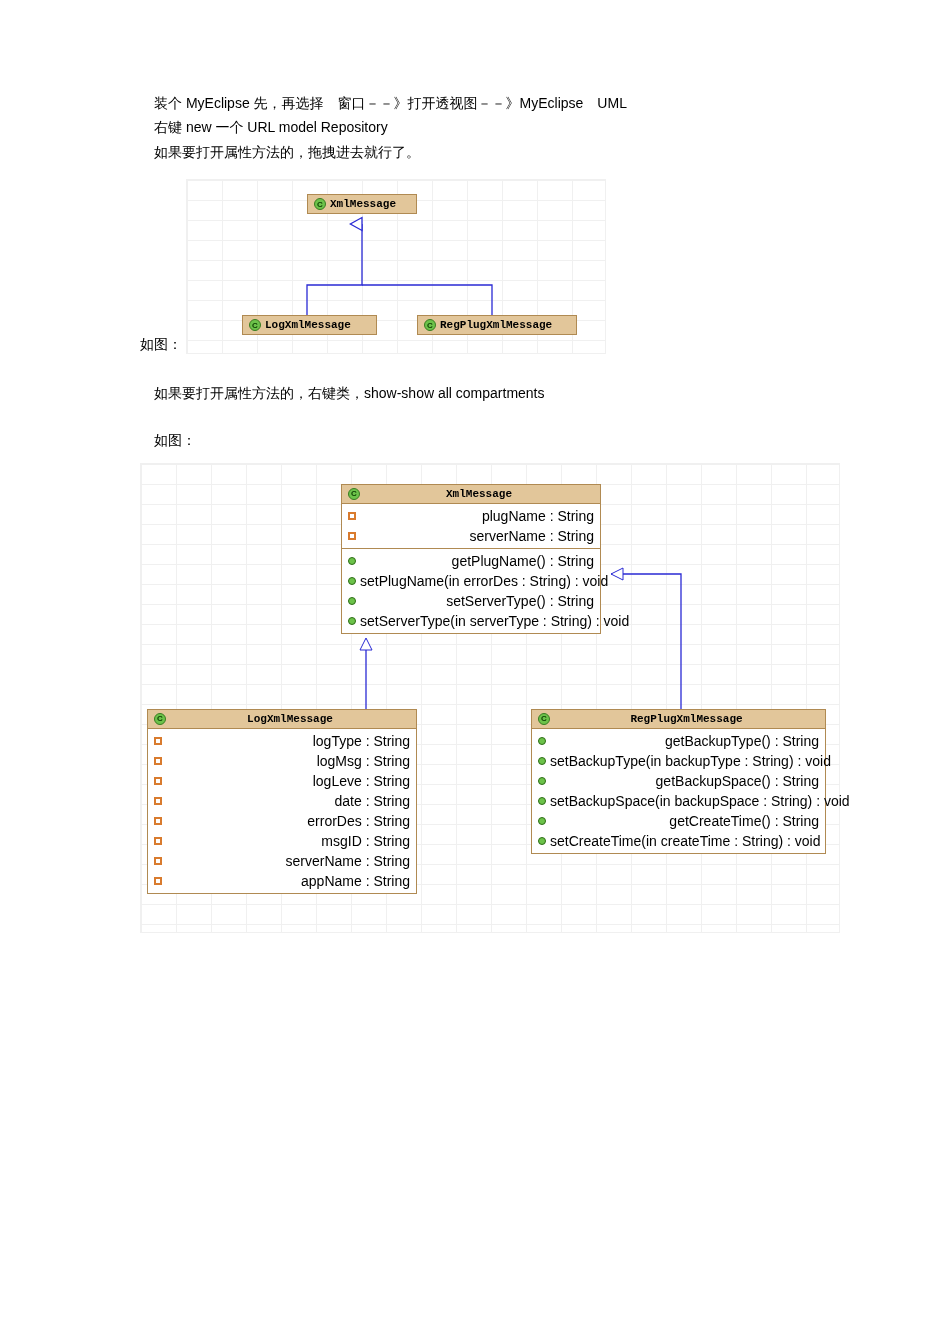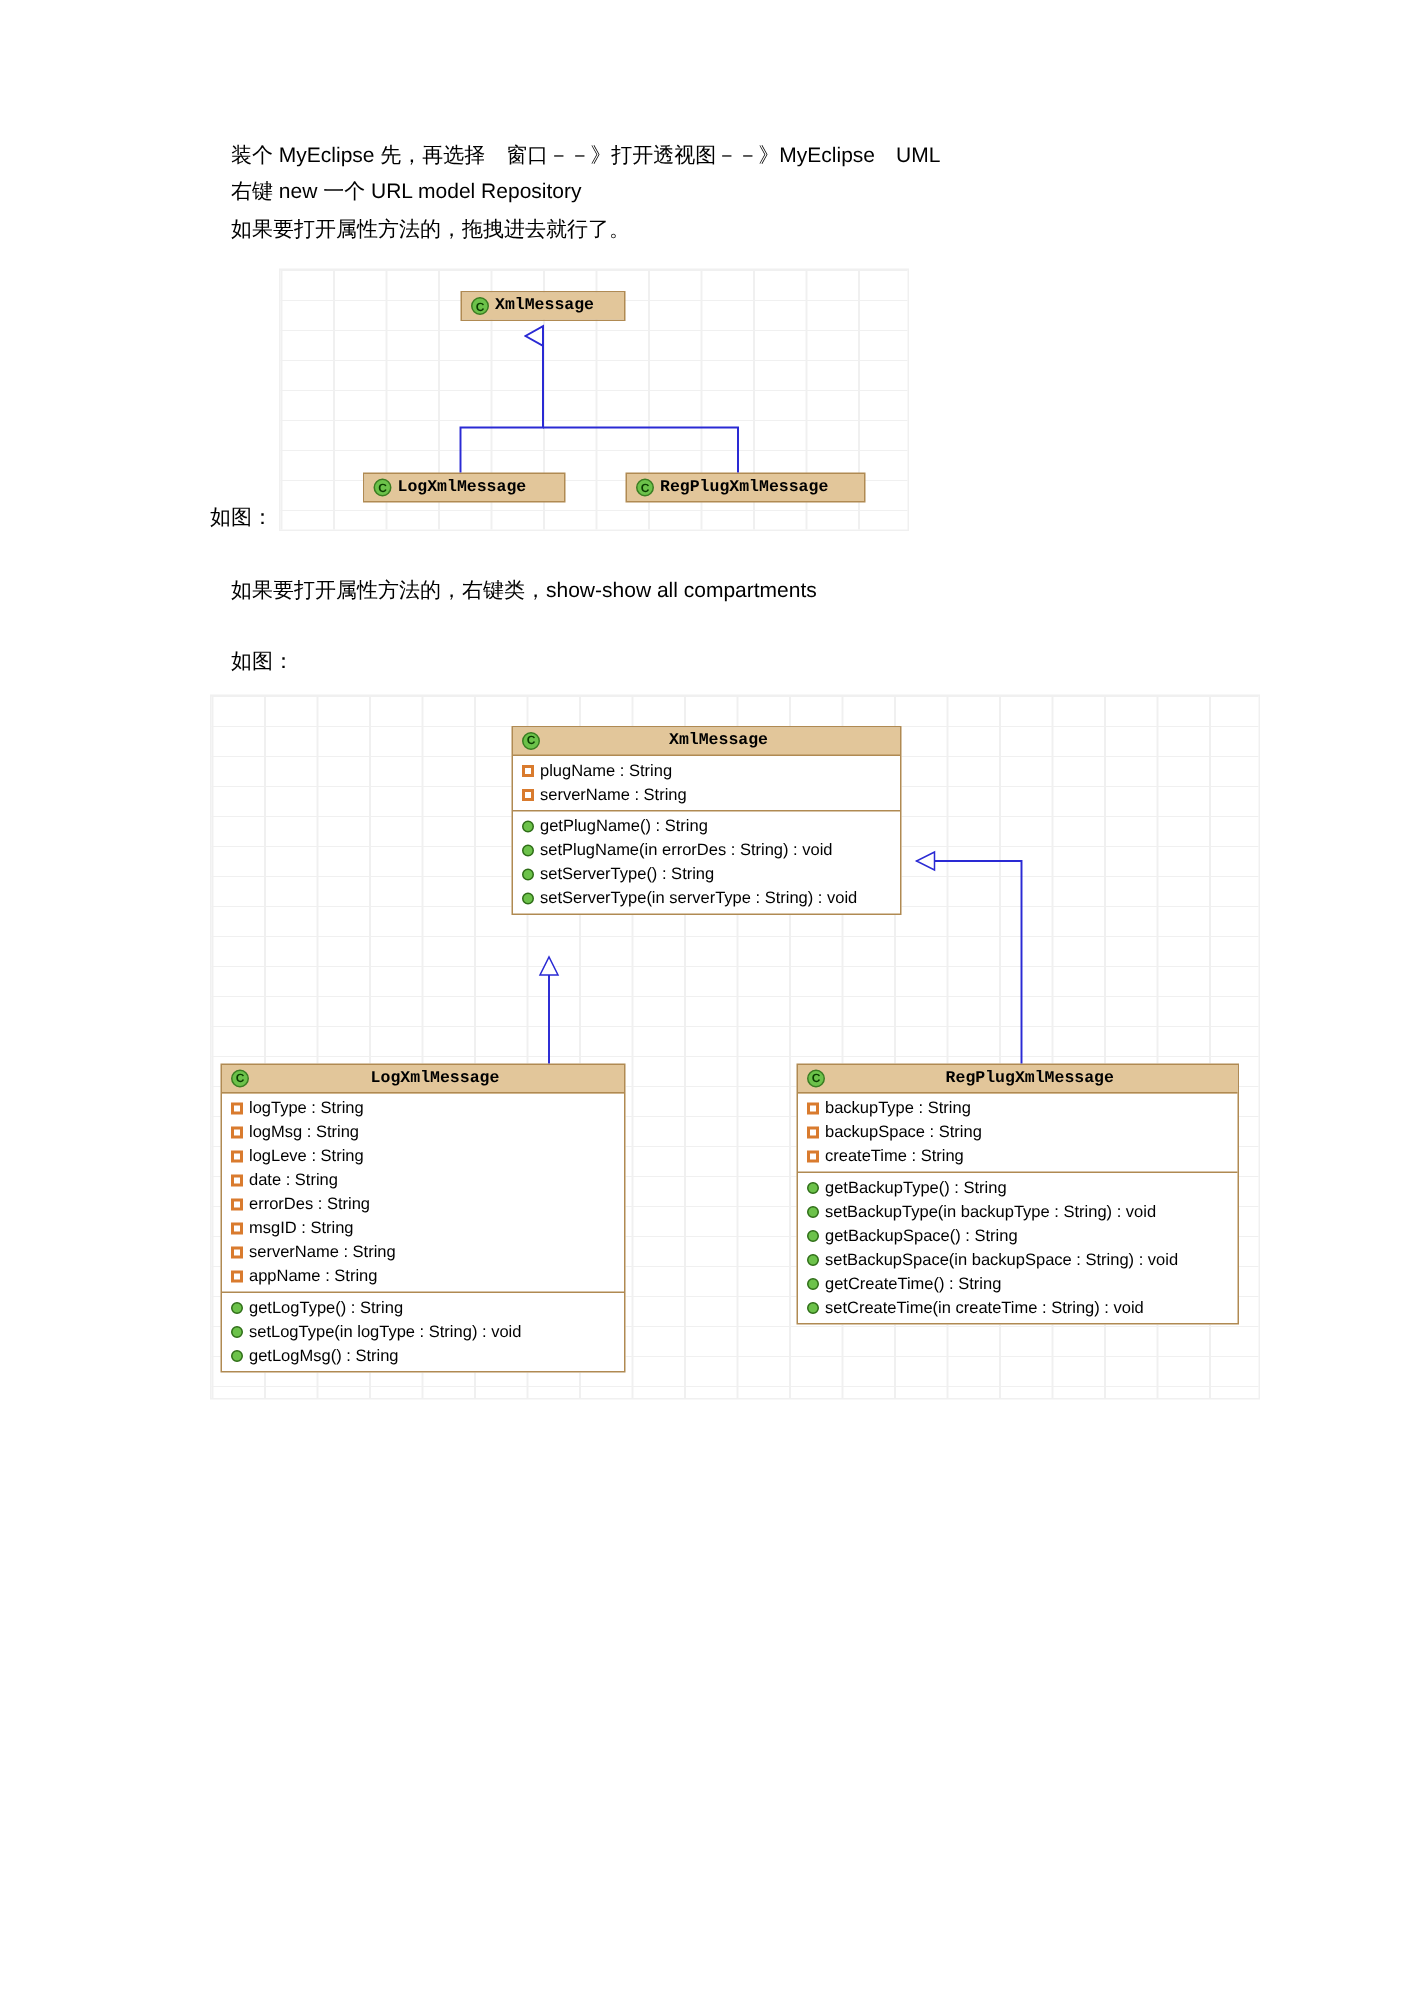--- a/index.html
+++ b/index.html
@@ -46,23 +46,24 @@
   .section {
     border-bottom: 1px solid #b08a52;
     padding: 2px 0;
   }
   .section:last-child { border-bottom: none; }
 
   .row {
     display: flex;
     align-items: center;
     gap: 4px;
-    font-size: 11px;
+    font-size: 14px;
     padding: 2px 6px;
     white-space: nowrap;
+    justify-content: space-between;
   }
 
   
   .ic-class {
     width: 12px; height: 12px; border-radius: 50%;
     background: #6cc24a; border: 1px solid #3a7d22;
     display: inline-flex; align-items: center; justify-content: center;
     font-size: 8px; font-weight: bold; color: #0a3d00; flex-shrink:0;
   }
   .ic-attr {
@@ -210,55 +211,27 @@
         </div>
         <div class="row">
           <span class="ic-attr"></span>
           <span>serverName : String</span>
         </div>
         <div class="row">
           <span class="ic-attr"></span>
           <span>appName : String</span>
         </div>
       </div>
-    <div class="section" id="left-meths">
-        <div class="row">
-          <span class="ic-meth"></span>
-          <span>getLogType() : String</span>
-        </div>
-        <div class="row">
-          <span class="ic-meth"></span>
-          <span>setLogType(in logType : String) : void</span>
-        </div>
-        <div class="row">
-          <span class="ic-meth"></span>
-          <span>getLogMsg() : String</span>
-        </div>
-      </div>
   </div>
 
   <div class="uml-box" style="left:390px; top:245px; width:295px;">
     <div class="uml-head">
       <span class="ic-class">C</span>
       <span class="title">RegPlugXmlMessage</span>
     </div>
-    <div class="section" id="right-attrs">
-        <div class="row">
-          <span class="ic-attr"></span>
-          <span>backupType : String</span>
-        </div>
-        <div class="row">
-          <span class="ic-attr"></span>
-          <span>backupSpace : String</span>
-        </div>
-        <div class="row">
-          <span class="ic-attr"></span>
-          <span>createTime : String</span>
-        </div>
-      </div>
     <div class="section" id="right-meths">
         <div class="row">
           <span class="ic-meth"></span>
           <span>getBackupType() : String</span>
         </div>
         <div class="row">
           <span class="ic-meth"></span>
           <span>setBackupType(in backupType : String) : void</span>
         </div>
         <div class="row">

